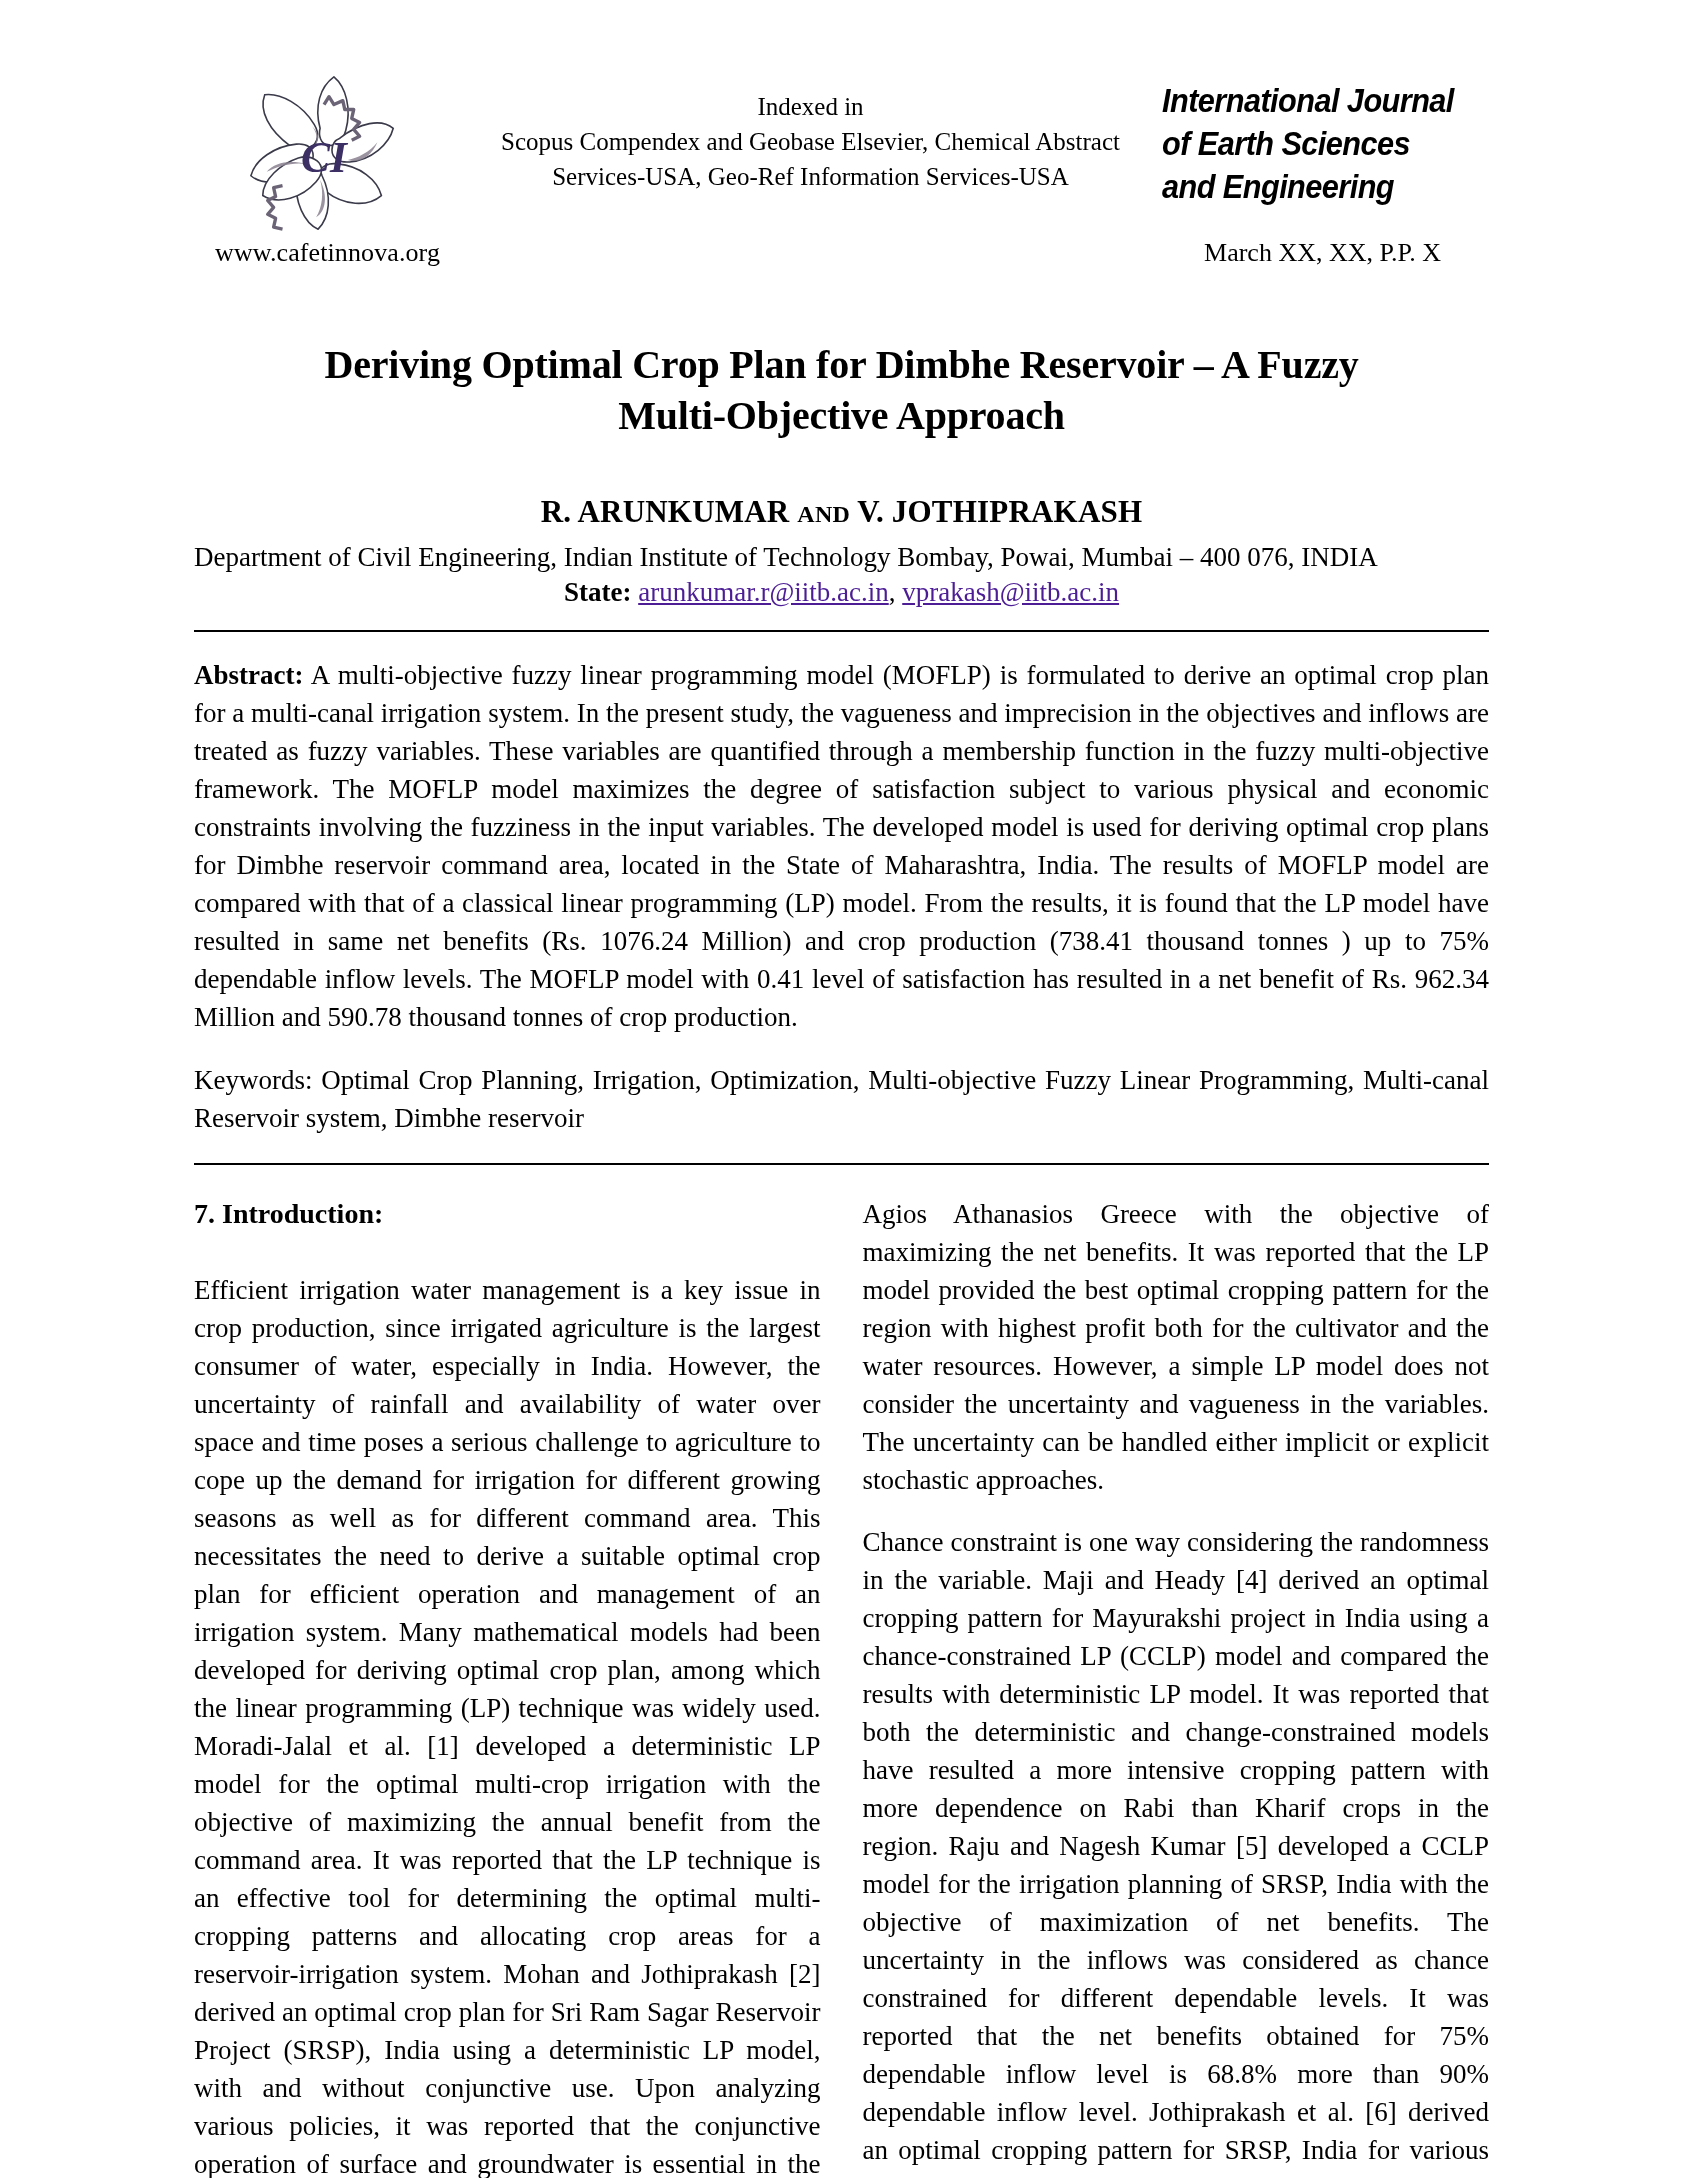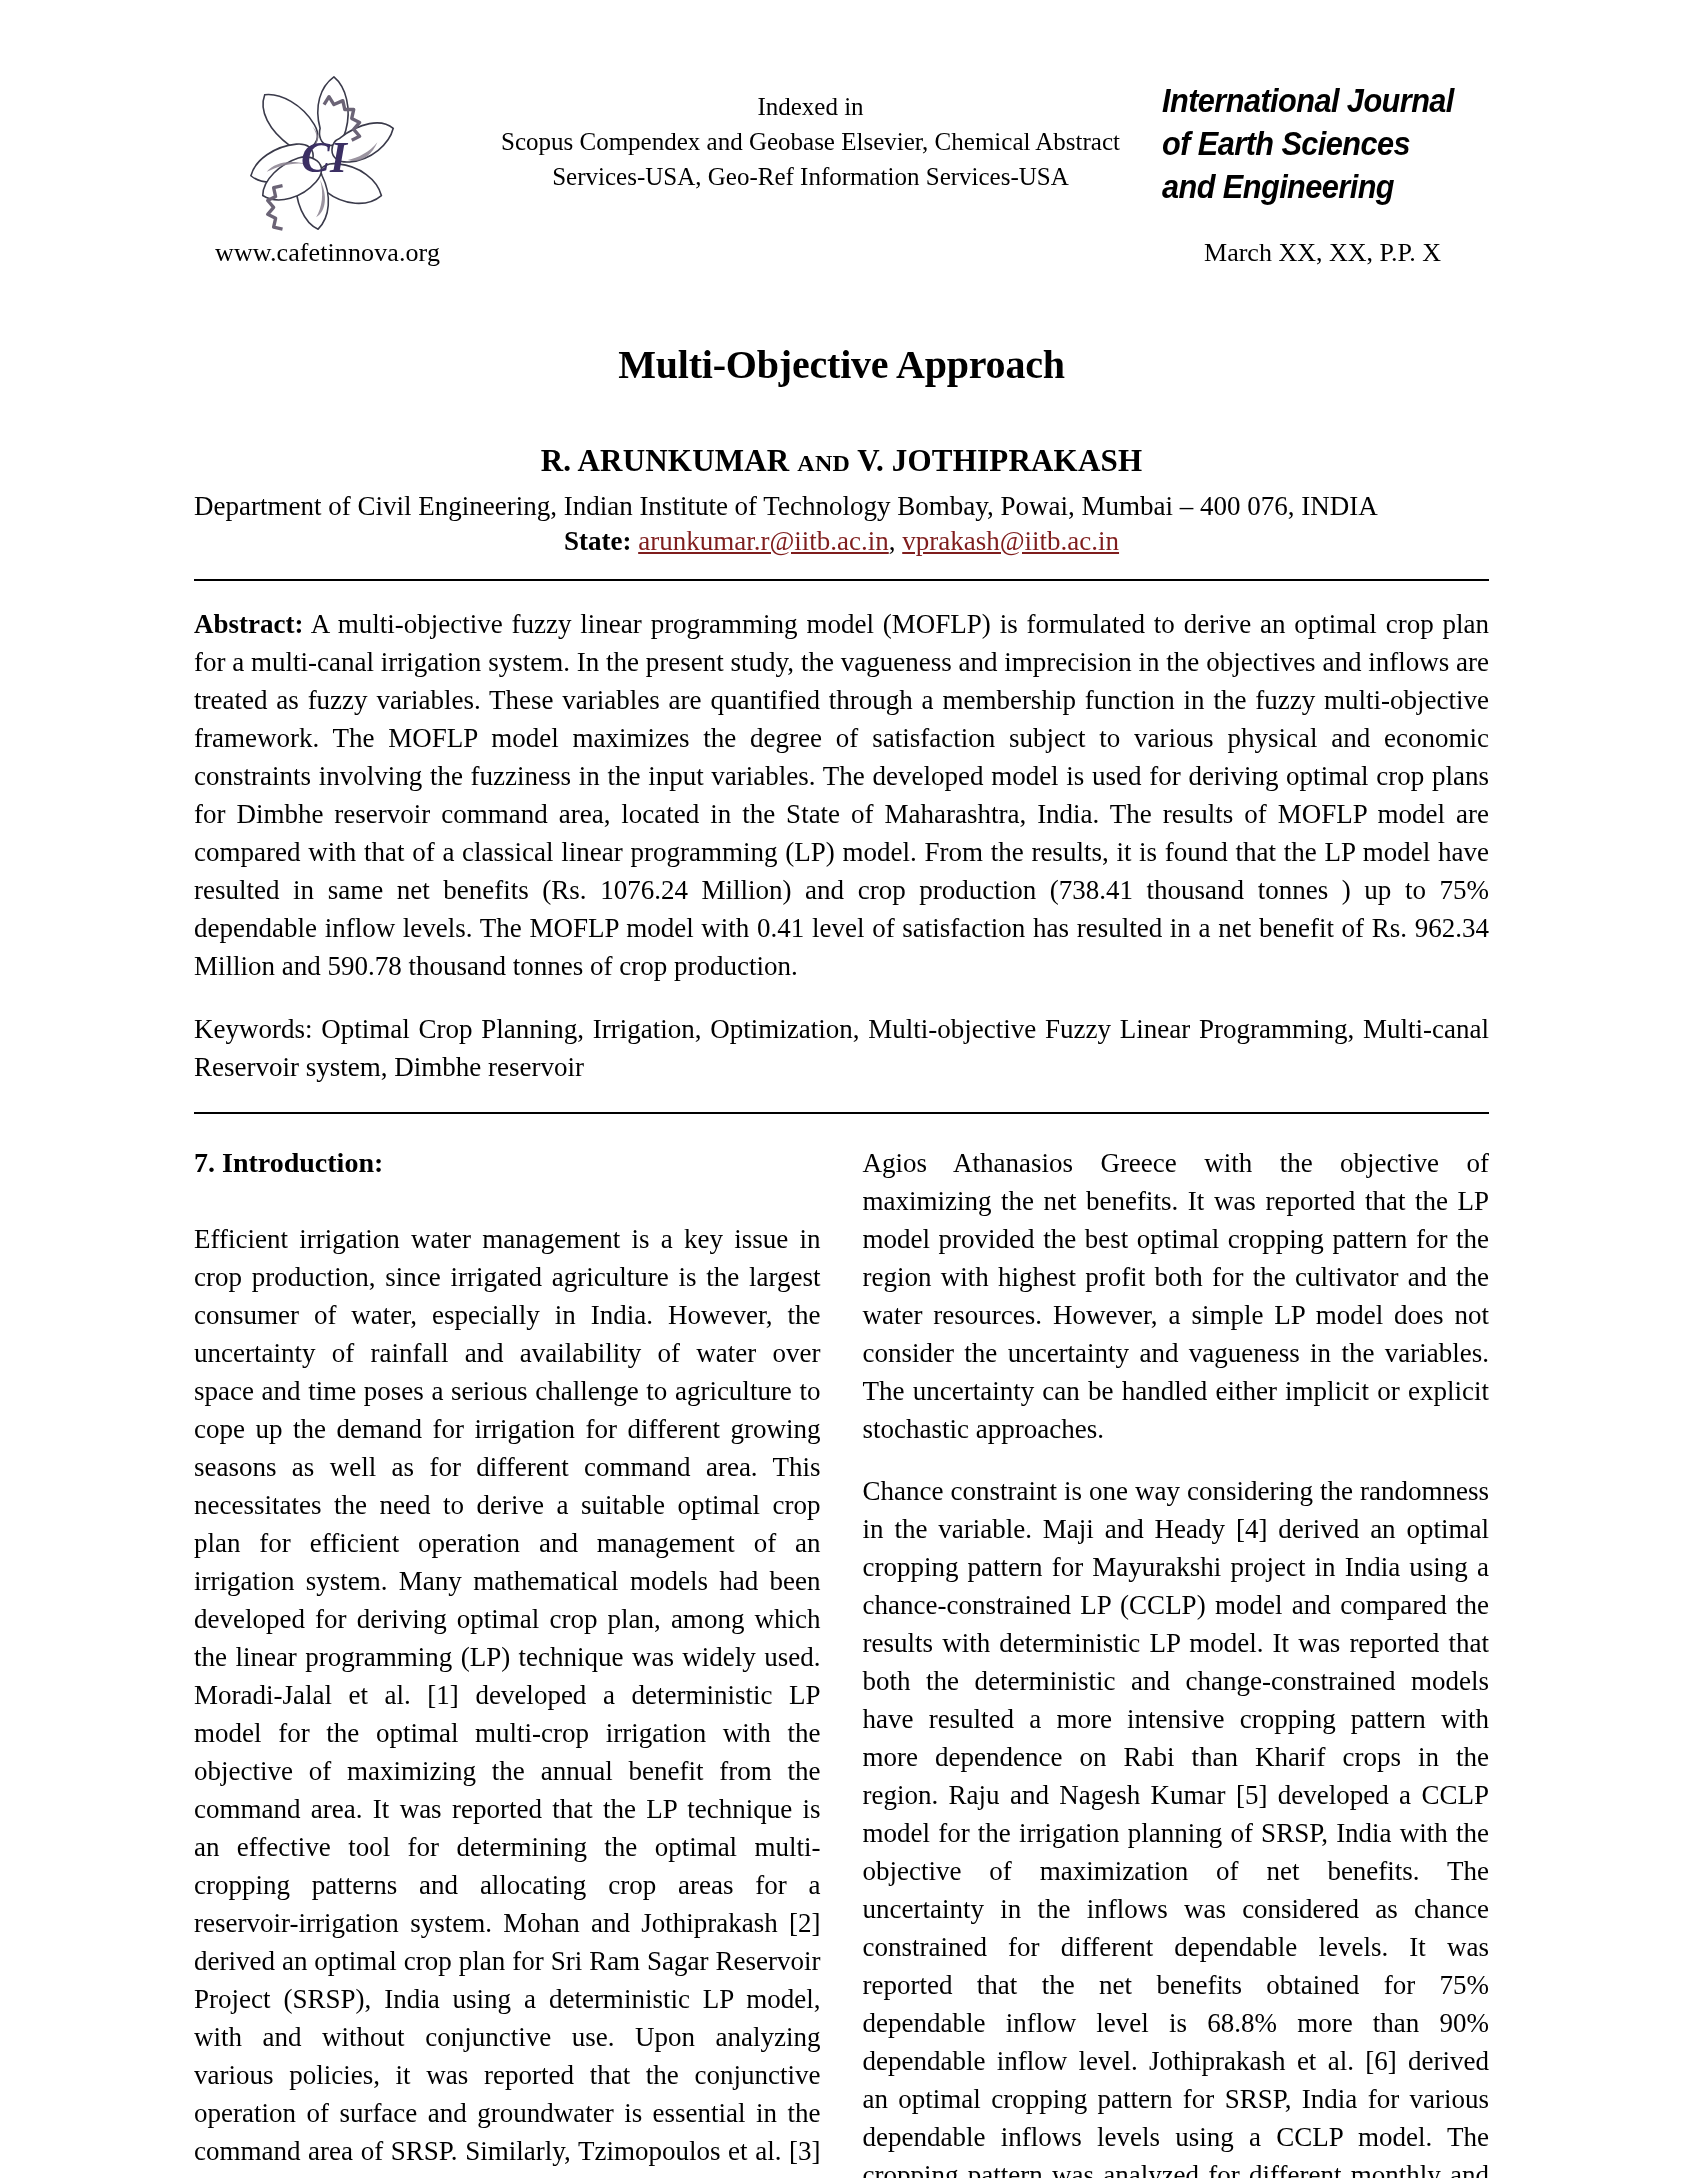--- a/index.html
+++ b/index.html
@@ -115,21 +115,21 @@
     text-align: left;
     font-size: 27px;
     margin-top: 12px;
   }
   .email-line {
     text-align: center;
     font-size: 27px;
     margin-top: 4px;
   }
   .email-label { font-weight: bold; }
-  .email-link { color: #7f1d1d; }
+  .email-link { color: #4c1d95; }
 
   
   .rule {
     border: none;
     border-top: 2px solid #000;
     margin: 0;
   }
   .rule-abstract-top { margin-top: 22px; }
   .rule-abstract-bot { margin-top: 26px; }
 
@@ -223,20 +223,21 @@
 
     <div class="masthead-right">
       <div class="journal-title">International Journal</div>
       <div class="journal-title">of Earth Sciences</div>
       <div class="journal-title">and Engineering</div>
       <div class="journal-date">March XX, XX, P.P. X</div>
     </div>
   </div>
 
   <div class="paper-title">
+    <div>Deriving Optimal Crop Plan for Dimbhe Reservoir – A Fuzzy</div>
     <div>Multi-Objective Approach</div>
   </div>
 
   <div class="authors"><span>R. ARUNKUMAR</span> <span class="conj">AND</span> <span>V. JOTHIPRAKASH</span></div>
   <div class="affiliation">Department of Civil Engineering, Indian Institute of Technology Bombay, Powai, Mumbai – 400 076, INDIA</div>
   <div class="email-line"><span class="email-label">State:</span> <a class="email-link" href="#">arunkumar.r@iitb.ac.in</a><span>, </span><a class="email-link" href="#">vprakash@iitb.ac.in</a></div>
 
   <hr class="rule rule-abstract-top">
 
   <div class="abstract-block">

